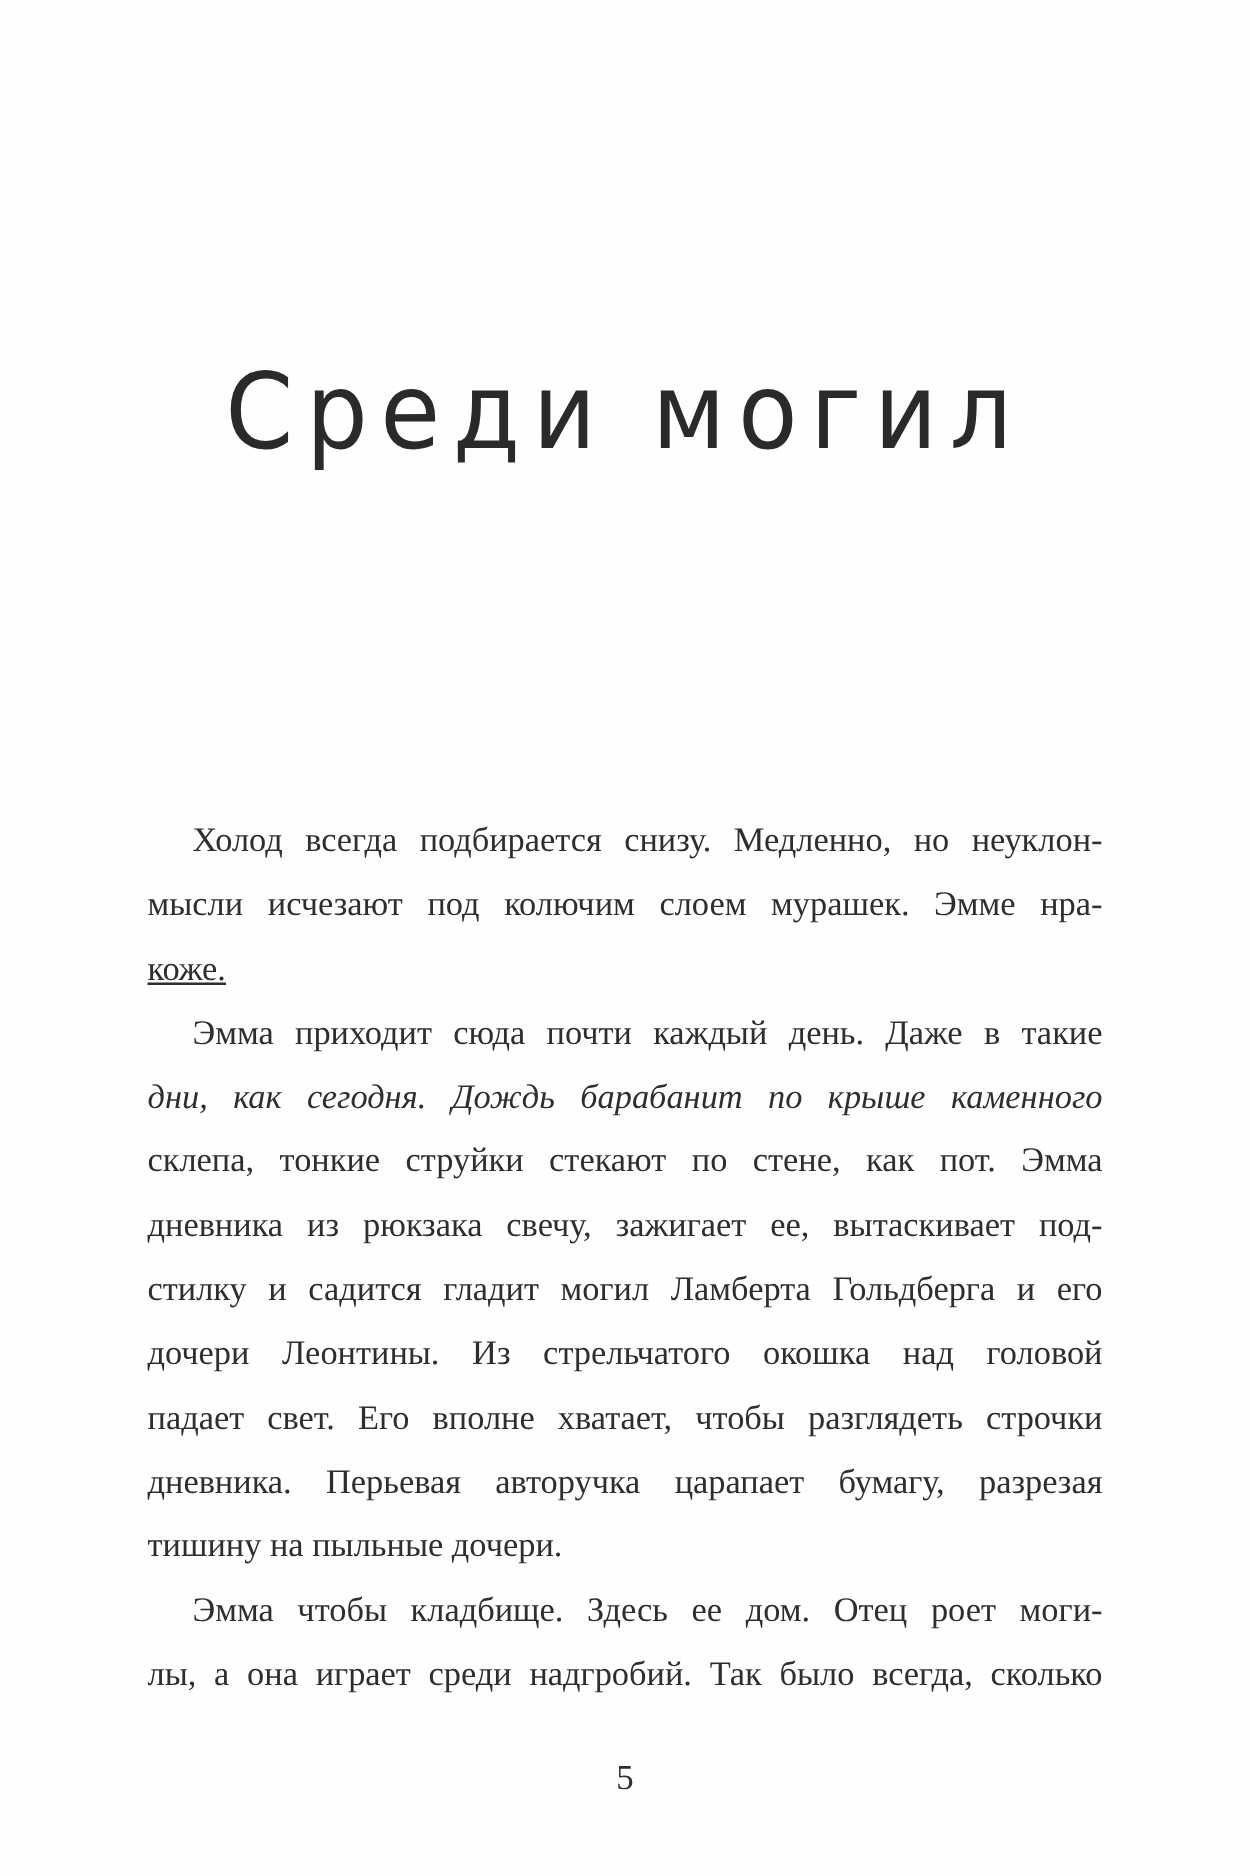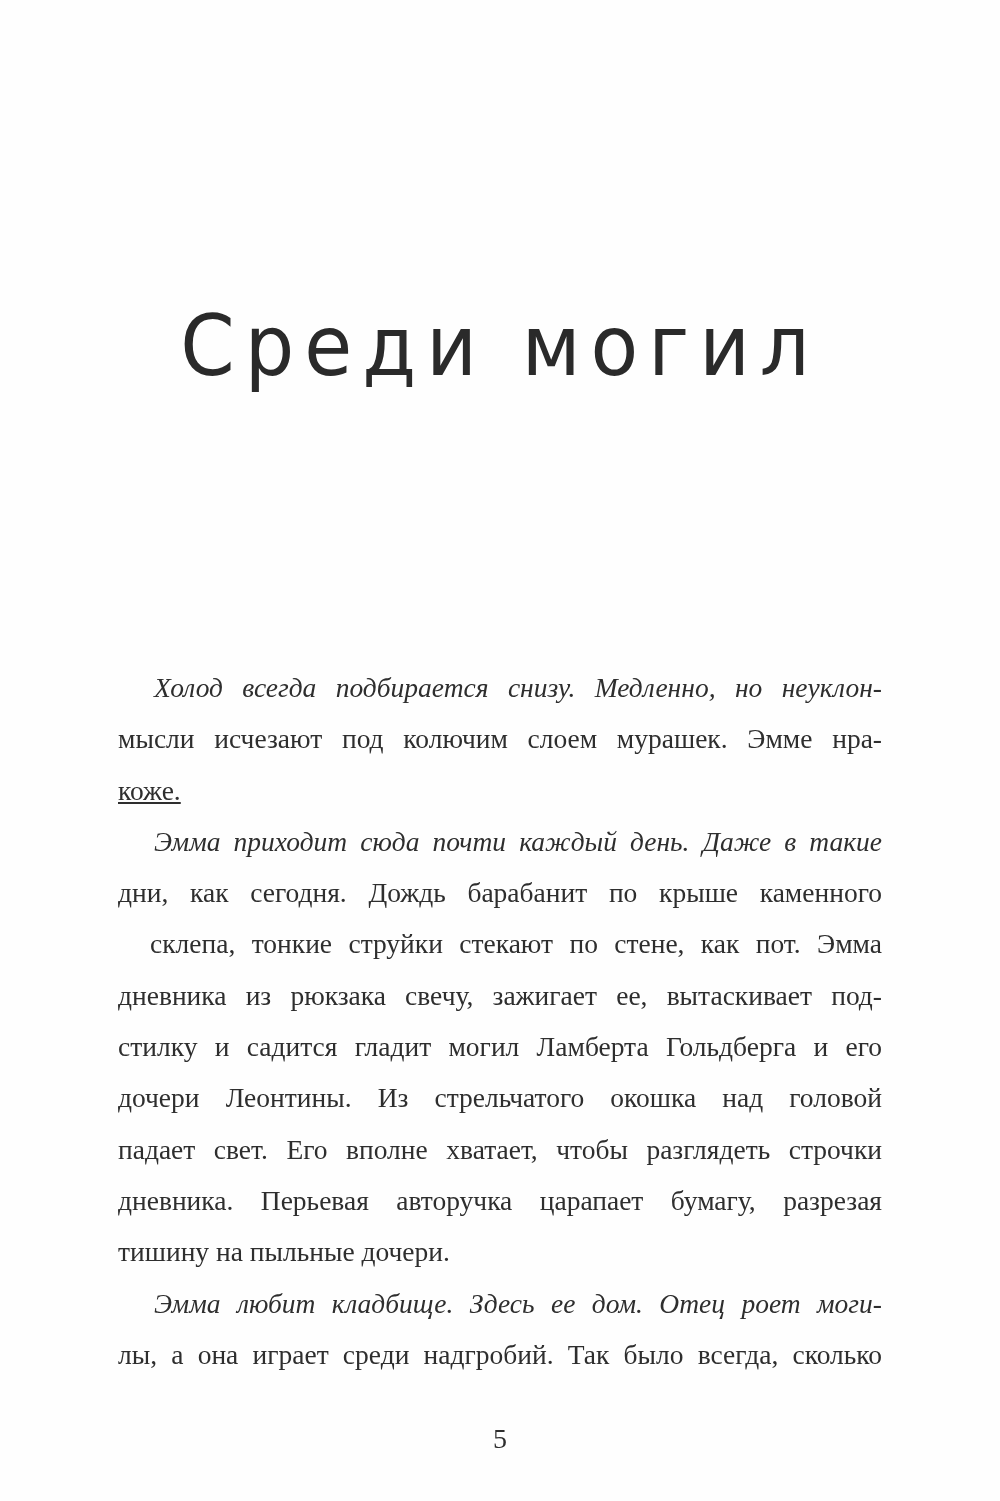--- a/index.html
+++ b/index.html
@@ -9,21 +9,21 @@
     }
     body {
       width: 1000px;
       height: 1501px;
       position: relative;
       overflow: hidden;
       background: #fefefe;
     }
     .page {
       position: absolute;
-      left: 0; top: 16px;
+      left: 0; top: 0;
       width: 1000px;
       height: 1104px;
     }
     .chapter-title {
       position: absolute;
       left: 0;
       top: 232px;
       width: 1000px;
       text-align: center;
       font-family: "DejaVu Sans", sans-serif;
@@ -47,21 +47,20 @@
     .line {
       display: block;
       white-space: nowrap;
       text-align: justify;
       text-align-last: justify;
       height: 51.3px;
       transform-origin: left center;
     }
     .line.indent {
       padding-left: 36px;
-      font-style: italic;
     }
     .line.last {
       text-align-last: left;
     }
     .page-number {
       position: absolute;
       left: 0;
       top: 1407px;
       width: 1000px;
       text-align: center;
@@ -79,30 +78,30 @@
   <div class="body-text">
 
     <div>
       <span class="line indent" style="display: block;">Холод всегда подбирается снизу. Медленно, но неуклон-</span>
       <span class="line" style="display: block;">мысли исчезают под колючим слоем мурашек. Эмме нра-</span>
       <span class="line last" style="display: block; text-decoration: underline;">коже.</span>
     </div>
 
     <div>
       <span class="line indent" style="display: block;">Эмма приходит сюда почти каждый день. Даже в такие</span>
-      <span class="line" style="display: block;">дни, как сегодня. Дождь барабанит по крыше каменного</span>
-      <span class="line" style="display: block; margin-left: 32px;">склепа, тонкие струйки стекают по стене, как пот. Эмма</span>
+      <span class="line" style="display: block; font-style: italic;">дни, как сегодня. Дождь барабанит по крыше каменного</span>
+      <span class="line" style="display: block;">склепа, тонкие струйки стекают по стене, как пот. Эмма</span>
       <span class="line" style="display: block;">дневника из рюкзака свечу, зажигает ее, вытаскивает под-</span>
       <span class="line" style="display: block;">стилку и садится гладит могил Ламберта Гольдберга и его</span>
       <span class="line" style="display: block;">дочери Леонтины. Из стрельчатого окошка над головой</span>
       <span class="line" style="display: block;">падает свет. Его вполне хватает, чтобы разглядеть строчки</span>
       <span class="line" style="display: block;">дневника. Перьевая авторучка царапает бумагу, разрезая</span>
       <span class="line last" style="display: block;">тишину на пыльные дочери.</span>
     </div>
 
     <div>
-      <span class="line indent" style="display: block;">Эмма любит кладбище. Здесь ее дом. Отец роет моги-</span>
+      <span class="line indent" style="display: block;">Эмма чтобы кладбище. Здесь ее дом. Отец роет моги-</span>
       <span class="line" style="display: block;">лы, а она играет среди надгробий. Так было всегда, сколько</span>
     </div>
   </div>
 
   <div class="page-number">5</div>
 </div>
 
 </body></html>

